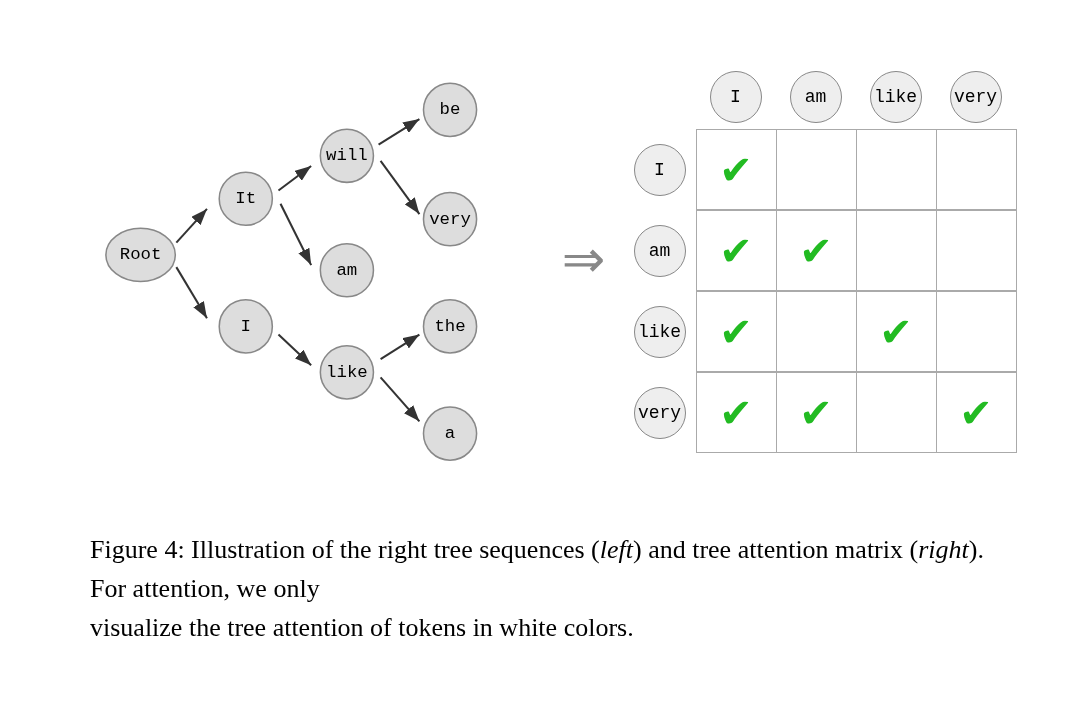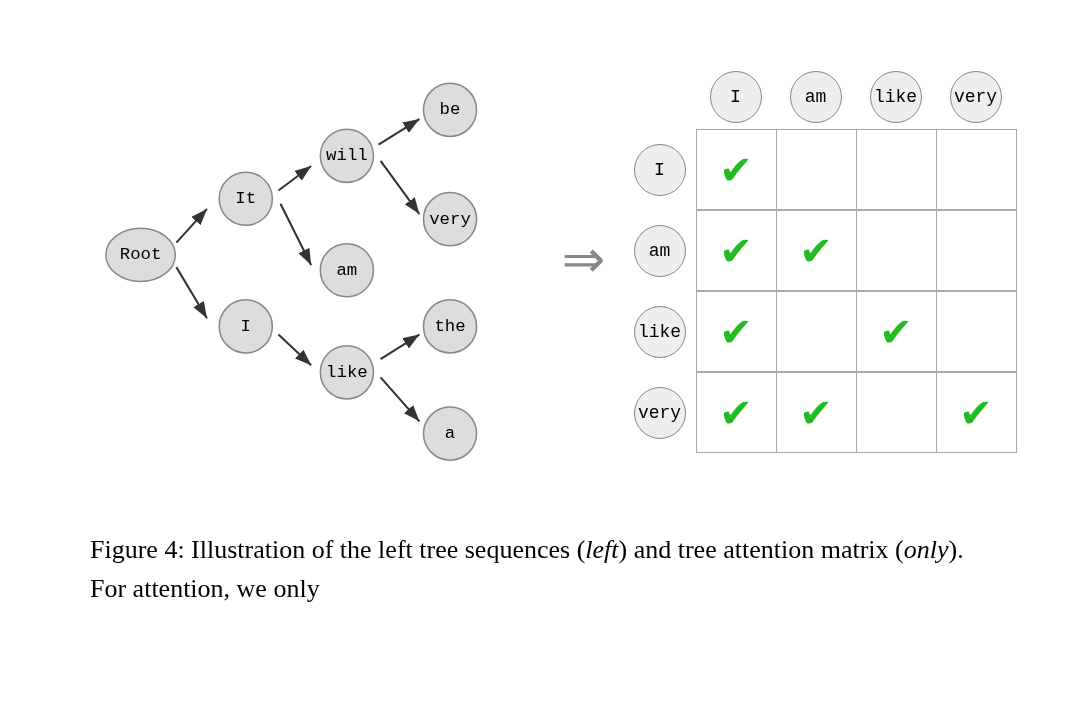--- a/index.html
+++ b/index.html
@@ -236,15 +236,16 @@
               <div style="width: 80px; height: 80px; border-right: 1.5px solid rgb(170, 170, 170); border-bottom: 1.5px solid rgb(170, 170, 170); display: flex; align-items: center; justify-content: center; font-size: 40px; color: rgb(34, 187, 34); font-family: Arial, sans-serif;"></div>
               <div style="width: 80px; height: 80px; border-right: 1.5px solid rgb(170, 170, 170); border-bottom: 1.5px solid rgb(170, 170, 170); display: flex; align-items: center; justify-content: center; font-size: 40px; color: rgb(34, 187, 34); font-family: Arial, sans-serif;">✔</div>
             </div>
           </div>
         </div>
     </div>
 
   </div>
 
   <div class="caption-area">
-    <span>Figure 4:</span><span> Illustration of the left tree sequences (</span><em>left</em><span>)</span><span> and tree attention matrix (</span><em>only</em><span>). For attention, we only</span><br>
+    <span>Figure 4:</span><span> Illustration of the right tree sequences (</span><em>left</em><span>)</span><span> and tree attention matrix (</span><em>right</em><span>). For attention, we only</span><br>
+    <span>visualize the tree attention of tokens in white colors.</span>
   </div>
 </div>
 
 </body></html>

